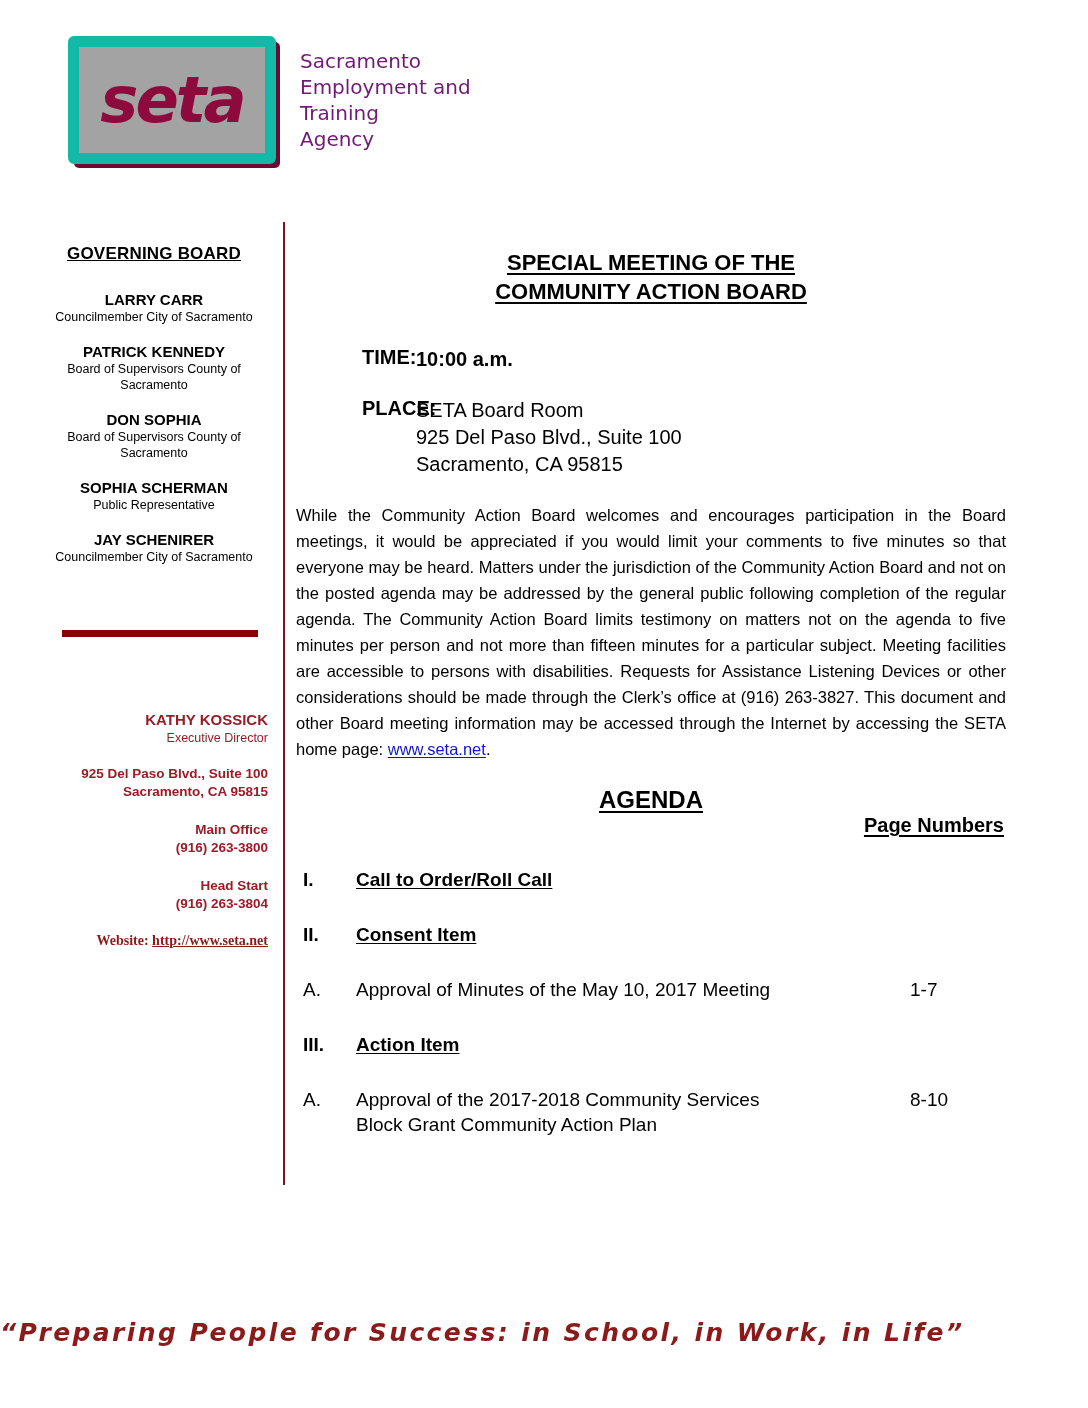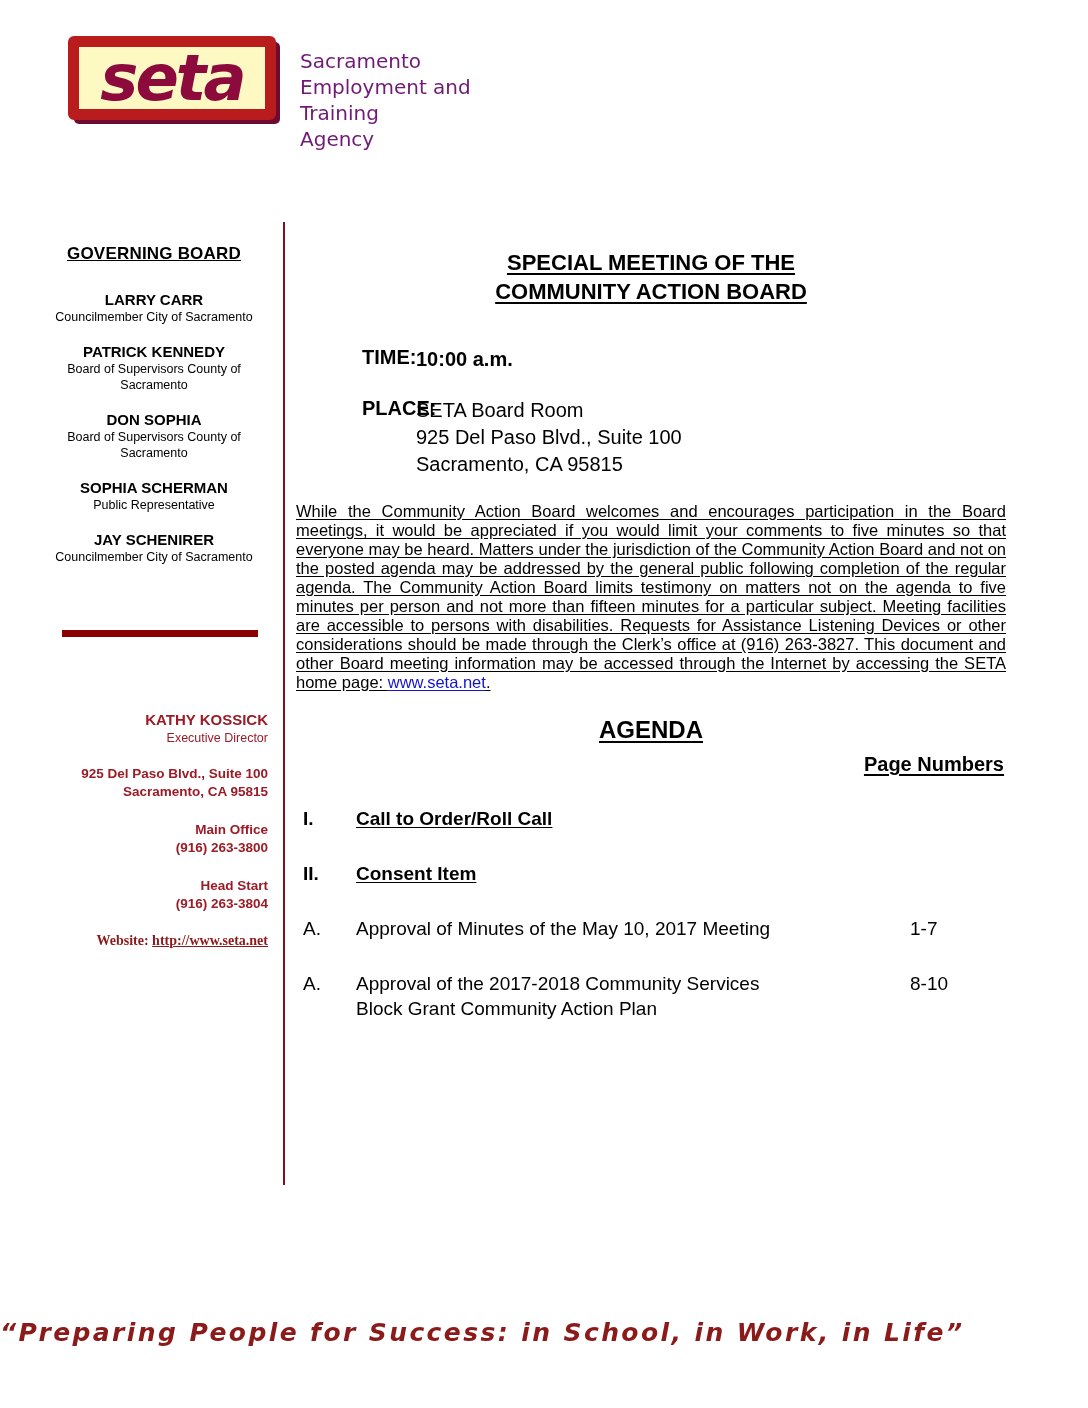--- a/index.html
+++ b/index.html
@@ -19,26 +19,26 @@
   
   #masthead {
     position: absolute;
     left: 68px;
     top: 36px;
     display: flex;
     align-items: flex-start;
   }
   #logo-mark {
     width: 208px;
-    height: 84px;
-    border: 11px solid #b91c1c;
+    height: 128px;
+    border: 11px solid #14b8a6;
     border-radius: 6px;
     box-sizing: border-box;
     position: relative;
-    background: #fef9c3;
+    background: #a3a3a3;
     box-shadow: 5px 5px 0 -1px #6d0a30;
   }
   #logo-wordmark {
     position: absolute;
     left: 0; right: 0; top: 50%;
     transform: translateY(-50%);
     text-align: center;
     font-family: "DejaVu Sans", sans-serif;
     font-weight: 700;
     font-style: italic;
@@ -173,23 +173,22 @@
   .detail-value {
     font-size: 20px;
     line-height: 27px;
     white-space: pre-line;
   }
   .detail-value.bold { font-weight: 700; }
 
   #notice-paragraph {
     margin-top: 14px;
     font-size: 16.5px;
-    line-height: 19px;
+    line-height: 26px;
     text-align: justify;
-    text-decoration: underline;
     text-underline-offset: 2px;
   }
   #notice-link {
     color: #1414CC;
     text-decoration: underline;
   }
 
   #agenda-title {
     text-align: center;
     font-size: 24px;
@@ -198,21 +197,20 @@
   }
   #agenda-title span {
     text-decoration: underline;
     text-underline-offset: 3px;
   }
 
   #page-numbers-header {
     text-align: right;
     font-size: 20px;
     font-weight: 700;
-    margin-top: 9px;
     padding-right: 2px;
   }
   #page-numbers-header span {
     text-decoration: underline;
     text-underline-offset: 3px;
   }
 
   .agenda-row {
     display: flex;
     align-items: flex-start;
@@ -362,20 +360,25 @@
     <div class="agenda-text heading"><span>Consent Item</span></div>
     <div class="agenda-pages"></div>
   </div>
 
   <div class="agenda-row">
     <div class="agenda-num">A.</div>
     <div class="agenda-text">Approval of Minutes of the May 10, 2017 Meeting</div>
     <div class="agenda-pages">1-7</div>
   </div>
 
+  <div class="agenda-row">
+    <div class="agenda-num bold">III.</div>
+    <div class="agenda-text heading"><span>Action Item</span></div>
+    <div class="agenda-pages"></div>
+  </div>
 
   <div class="agenda-row">
     <div class="agenda-num">A.</div>
     <div class="agenda-text">Approval of the 2017-2018 Community Services
 Block Grant Community Action Plan</div>
     <div class="agenda-pages">8-10</div>
   </div>
 
 </div>
 

